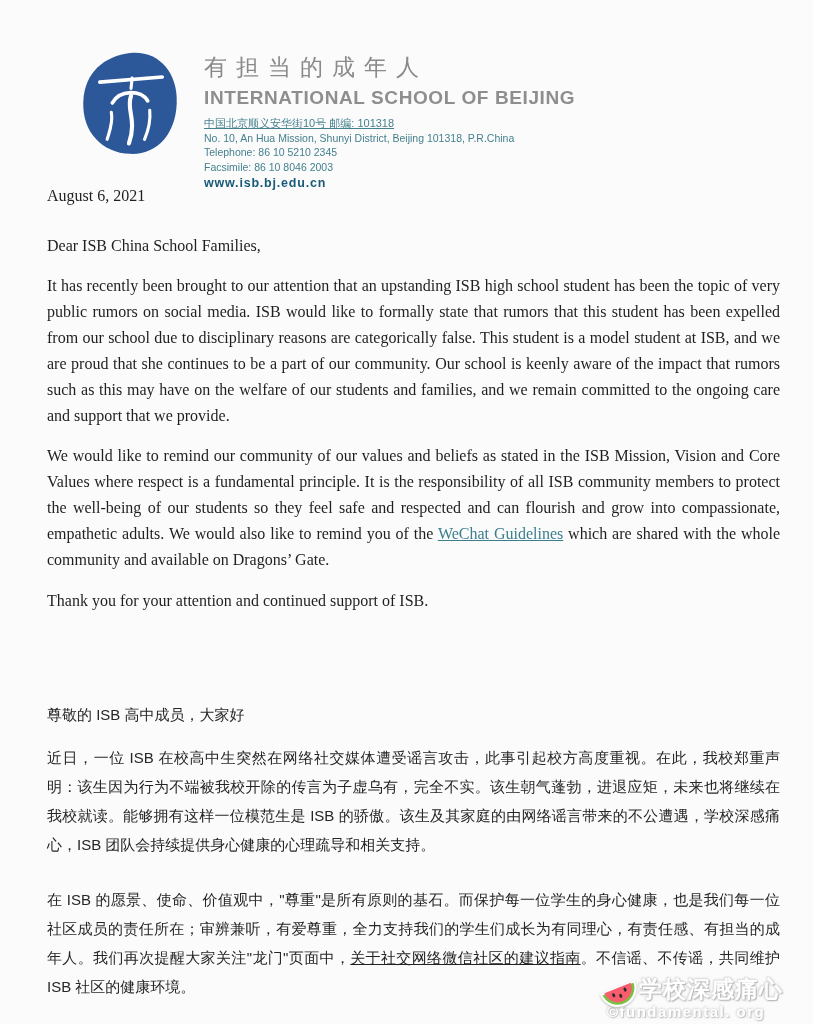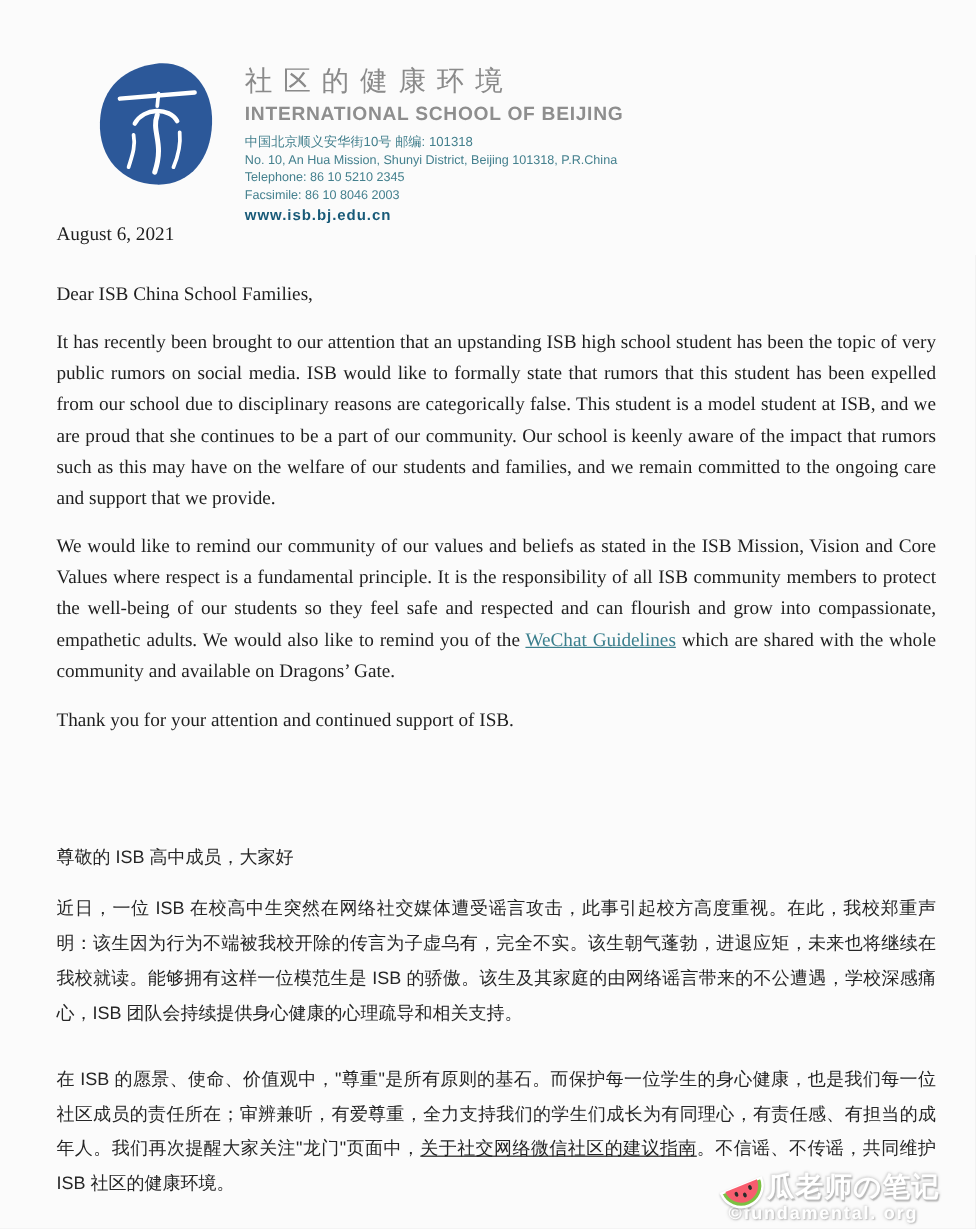--- a/index.html
+++ b/index.html
@@ -7,23 +7,23 @@
   .page {
     position:relative; width:813px; height:1024px; margin:0 auto;
     background:#fbfbfb; overflow:hidden;
     font-family:"Liberation Serif", serif; color:#1f1f1f;
   }
   
   .header { position:absolute; top:50px; left:78px; display:flex; }
   .logo { width:104px; height:108px; flex:0 0 auto; }
   .header-text { margin-left:22px; padding-top:2px; font-family:"Liberation Sans", sans-serif; }
   .school-zh { font-size:23px; letter-spacing:9px; color:#8a8a8a; font-weight:500; white-space:nowrap; }
-  .school-en { font-size:16px; font-weight:bold; color:#8e8e8e; letter-spacing:0.6px; margin-top:4px; }
+  .school-en { font-size:19px; font-weight:bold; color:#8e8e8e; letter-spacing:0.6px; margin-top:4px; }
   .addr { font-size:10.5px; color:#44808e; line-height:14.5px; margin-top:7px; }
-  .addr-zh { font-size:11px; }
+  .addr-zh { font-size:11px;text-decoration:underline; }
   .website { font-size:12.5px; font-weight:bold; color:#185a78; letter-spacing:0.8px; margin-top:2px; }
   
   .body { position:absolute; left:47px; right:33px; top:183px; font-size:16px; line-height:26px; }
   .date { margin-bottom:0; }
   .salutation { margin-top:24px; }
   .para-en { margin-top:14px; text-align:justify; }
   .closing-en { margin-top:15px; }
   .link-en { color:#3b7f8d; text-decoration:underline; cursor:pointer; }
   .zh { font-family:"Liberation Sans", sans-serif; font-size:15px; line-height:29px; color:#262626; }
   .zh-greeting { margin-top:86px; }
@@ -58,21 +58,21 @@
       <g stroke="#ffffff" fill="none" stroke-linecap="round">
         <path d="M21 31 L81 26" stroke-width="3.6"></path>
         <path d="M52 27 L51 37" stroke-width="3"></path>
         <path d="M33 51 C40 38 61 38 67 49" stroke-width="3.6"></path>
         <path d="M51 44 C46 58 57 66 49 90" stroke-width="4"></path>
         <path d="M32 60 C34 70 30 79 28 86" stroke-width="3"></path>
         <path d="M69 58 C70 68 67 79 64 86" stroke-width="3"></path>
       </g>
     </svg>
     <div class="header-text">
-      <div class="school-zh">社区的健康环境</div>
+      <div class="school-zh">有担当的成年人</div>
       <div class="school-en">INTERNATIONAL SCHOOL OF BEIJING</div>
       <div class="addr">
         <div class="addr-zh">中国北京顺义安华街10号  邮编: 101318</div>
         <div>No. 10, An Hua Mission, Shunyi District, Beijing 101318, P.R.China</div>
         <div>Telephone: 86 10 5210 2345</div>
         <div>Facsimile: 86 10 8046 2003</div>
       </div>
       <div class="website">www.isb.bj.edu.cn</div>
     </div>
   </div>
@@ -94,18 +94,18 @@
     <div class="wm-row">
       <svg class="wm-melon" viewBox="0 0 40 40" aria-hidden="true">
         <g transform="rotate(-22 20 20)">
           <path d="M3 19 A17 17 0 0 0 37 19 Z" fill="#7cc043" stroke="#ffffff" stroke-width="2"></path>
           <path d="M6.5 19 A13.5 13.5 0 0 0 33.5 19 Z" fill="#f85d6e"></path>
           <ellipse cx="14" cy="24" rx="1.4" ry="2" fill="#2b2b2b"></ellipse>
           <ellipse cx="20" cy="27" rx="1.4" ry="2" fill="#2b2b2b"></ellipse>
           <ellipse cx="26" cy="23" rx="1.4" ry="2" fill="#2b2b2b"></ellipse>
         </g>
       </svg>
-      <span class="wm-title">瓜老师の笔记</span>
+      <span class="wm-title">学校深感痛心</span>
     </div>
     <div class="wm-url">©fundamental. org</div>
   </div>
 
 </div>
 
 </body></html>

